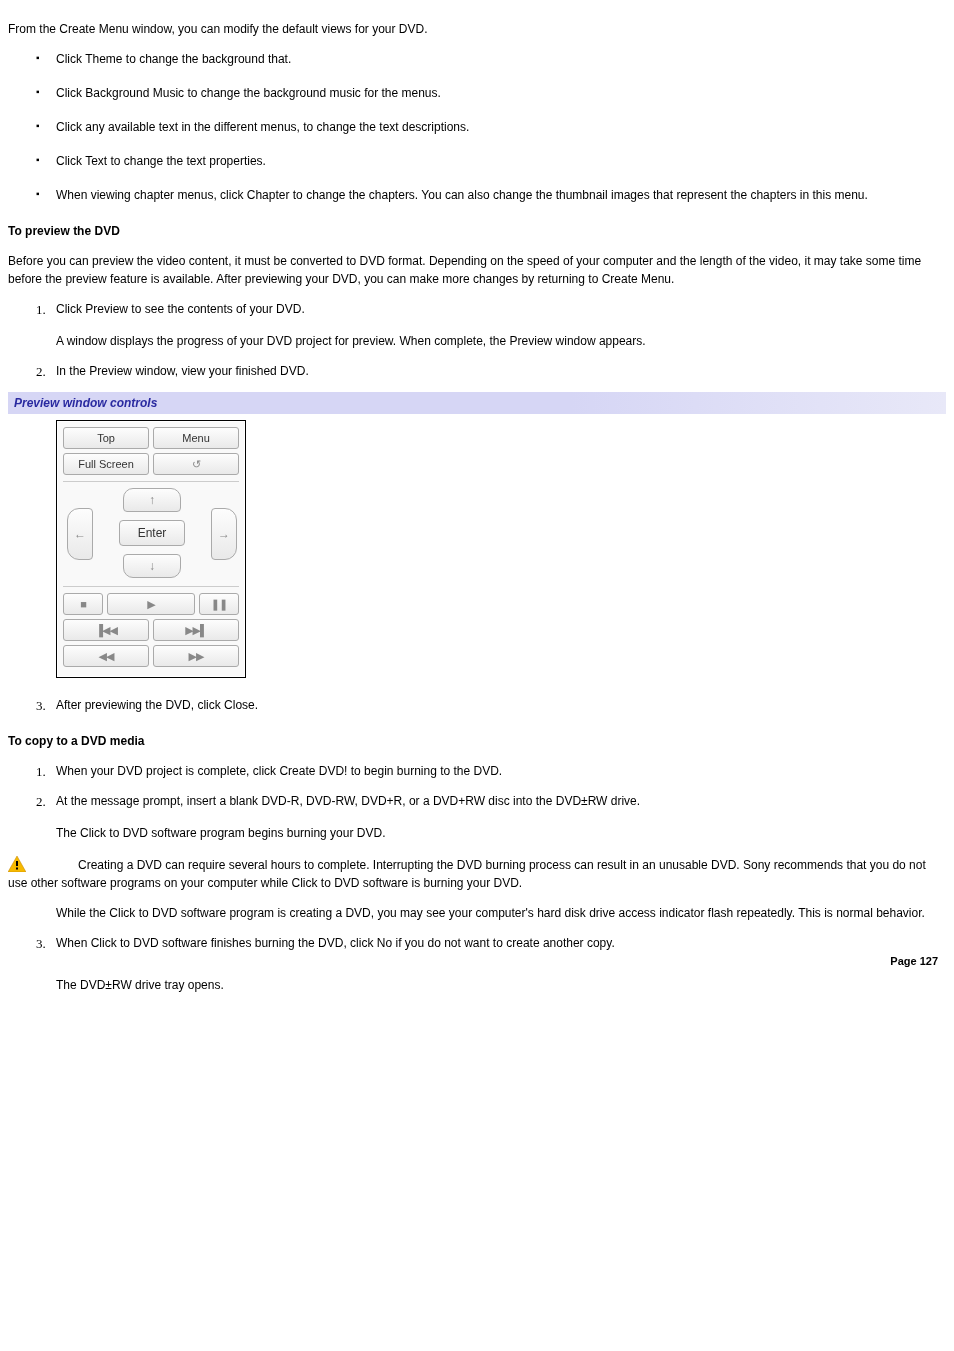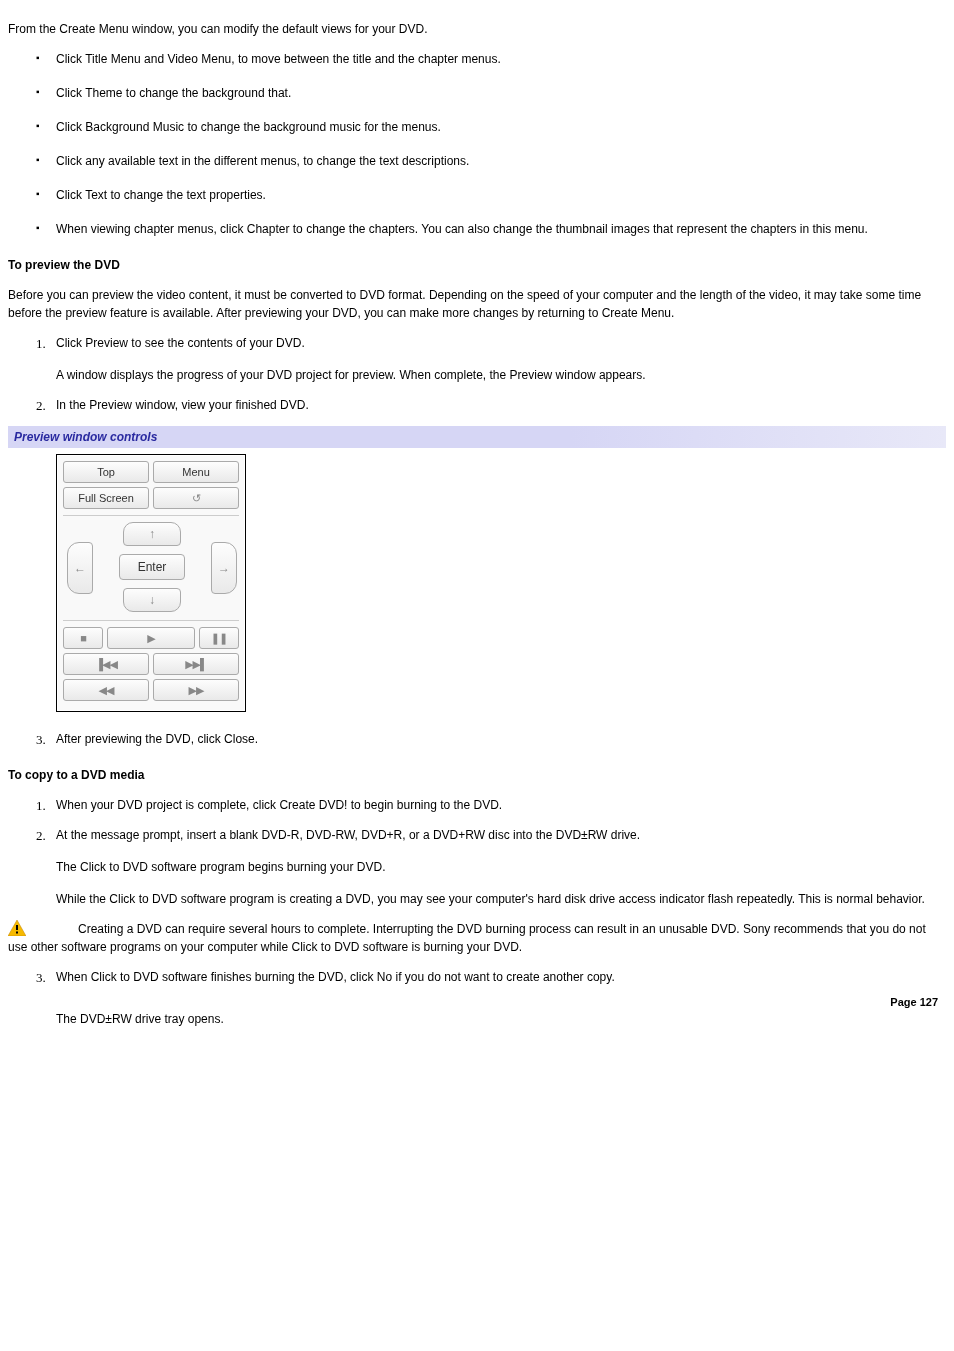--- a/index.html
+++ b/index.html
@@ -126,39 +126,36 @@
     margin-right: 52px;
   }
   .warn-icon svg { display:block; }
   .warn-para2 {
     margin-left: 48px;
     margin-top:10px;
   }
   .page-number {
     position: absolute;
     right: 8px;
-    bottom: 8px;
+    bottom: 15px;
     font-weight: bold;
     font-size: 11px;
   }
   .rel-footer { position: relative; height: 22px; margin-top: 10px;}
   .b { font-weight: normal; }
 </style>
 </head>
 <body>
 
 <p>
   <span>From the </span><span class="b">Create Menu</span><span> window, you can modify the default views for your DVD.</span>
 </p>
 
 <ul class="bullets">
   <li>
-    <span>Click </span><span class="b">Title Menu</span><span> and </span><span class="b">Video Menu</span><span>, to move between the title and the chapter menus.</span>
-  </li>
-  <li>
     <span>Click </span><span class="b">Theme</span><span> to change the background that.</span>
   </li>
   <li>
     <span>Click </span><span class="b">Background Music</span><span> to change the background music for the menus.</span>
   </li>
   <li>
     <span>Click any available text in the different menus, to change the text descriptions.</span>
   </li>
   <li>
     <span>Click </span><span class="b">Text</span><span> to change the text properties.</span>
@@ -259,30 +256,30 @@
   <li>
     <span>When your DVD project is complete, click </span><span class="b">Create DVD!</span><span> to begin burning to the DVD.</span>
   </li>
   <li>
     <span>At the message prompt, insert a blank DVD-R, DVD-RW, DVD+R, or a DVD+RW disc into the DVD±RW drive.</span>
     <div class="sub-para">The Click to DVD    software program begins burning your DVD.</div>
   </li>
 </ol>
 
 <div class="warn-block">
-  <p class="b warn-para2">While the Click to DVD software program is creating a DVD, you may see your computer's hard disk drive access indicator flash repeatedly. This is normal behavior.</p>
   <p class="b">
     <span class="warn-icon">
       <svg width="18" height="16" viewBox="0 0 18 16">
         <polygon points="9,0 18,16 0,16" fill="#f6b900" stroke="#c08000" stroke-width="0.5"></polygon>
         <rect x="8" y="5" width="2" height="5" fill="#000"></rect>
         <rect x="8" y="11.5" width="2" height="2" fill="#000"></rect>
       </svg>
     </span><span>Creating a DVD can require several hours to complete. Interrupting the DVD burning process can result in an unusable DVD. Sony recommends that you do not use other software programs on your computer while Click to DVD software is burning your DVD.</span>
   </p>
+  <p class="b warn-para2">While the Click to DVD software program is creating a DVD, you may see your computer's hard disk drive access indicator flash repeatedly. This is normal behavior.</p>
 </div>
 
 <ol class="numbered" start="3" style="counter-reset: item 2;">
   <li>
     <span>When Click to DVD software finishes burning the DVD, click </span><span class="b">No</span><span> if you do not want to create another copy.</span>
     <div class="rel-footer">
       <span class="sub-para" style="margin-top:14px; display:inline-block;">The DVD±RW drive tray opens.</span>
       <span class="page-number">Page 127</span>
     </div>
   </li>

